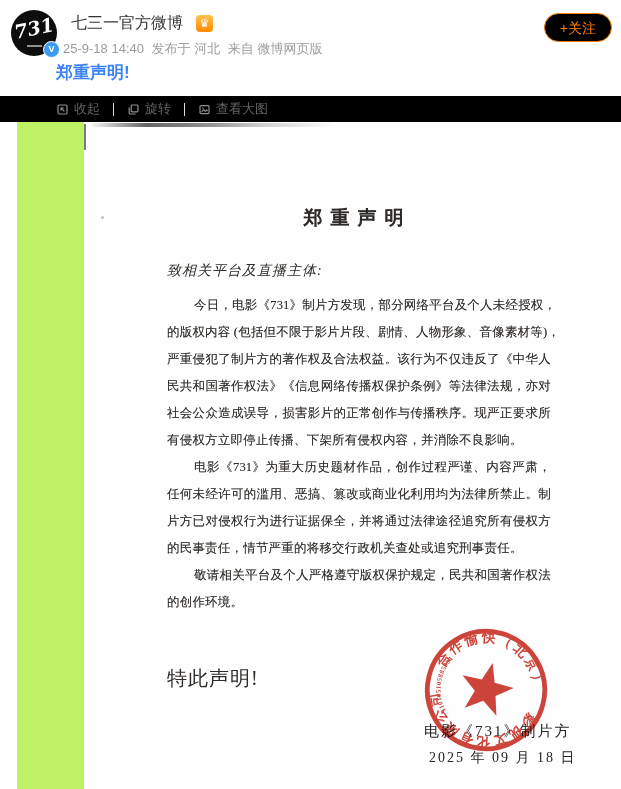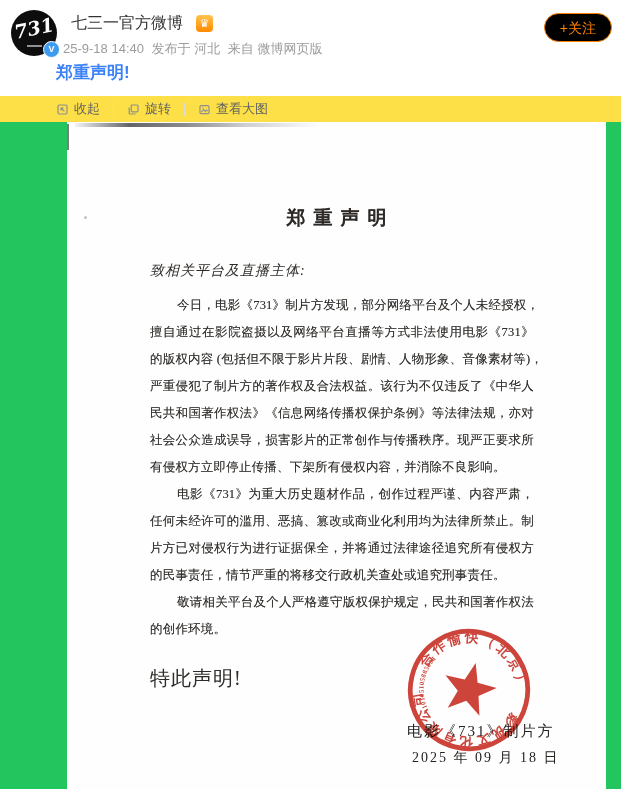--- a/index.html
+++ b/index.html
@@ -36,28 +36,28 @@
   .timestamp span { margin-right:4px; }
   .follow-btn {
     position:absolute; right:9px; top:13px; height:29px; padding:0 15px;
     border:1.5px solid #ff8200; border-radius:15px; background:#000000;
     color:#ff8200; font-size:14px; line-height:26px; cursor:pointer;
     font-family:"Liberation Sans",sans-serif;
   }
   .post-text { position:absolute; left:56px; top:61px; font-size:17px; color:#3b82f6;font-weight:bold; }
   
   .toolbar {
-    height:26px; background:#fde047; display:flex; align-items:center;
+    height:26px; background:#000000; display:flex; align-items:center;
     padding-left:56px; font-size:13px; color:#636363;
   }
   .tb-item { display:flex; align-items:center; gap:5px; cursor:pointer; }
   .tb-divider { width:1px; height:13px; background:#dcdcdc; margin:0 13px; }
   .tb-icon { display:block; }
   
-  .image-area { position:relative; height:667px; background:#22c55e; }
+  .image-area { position:relative; height:667px; background:#bef264;margin-left:17px; }
   .paper {
     position:absolute; left:67px; top:0; width:539px; height:700px;
     background:#fefefe; cursor:pointer;
   }
   .smudge {
     position:absolute; left:8px; top:1px; width:245px; height:4px;
     background:linear-gradient(90deg, rgba(40,40,40,.05), rgba(35,35,35,.7) 22%,
       rgba(45,45,45,.55) 45%, rgba(70,70,70,.25) 70%, rgba(90,90,90,0));
     filter:blur(.6px);
   }
@@ -137,21 +137,20 @@
 <div class="image-area">
   <div class="paper doc">
     <div class="smudge"></div>
     <div class="edge-tick"></div>
     <div class="artifact-dot"></div>
 
     <div class="doc-title">郑重声明</div>
     <div class="doc-salutation">致相关平台及直播主体:</div>
     <div class="doc-body">
         <div class="doc-line indent fill">今日，电影《731》制片方发现，部分网络平台及个人未经授权，</div>
-        <div class="doc-line fill">擅自通过在影院盗摄以及网络平台直播等方式非法使用电影《731》</div>
         <div class="doc-line fill">的版权内容 (包括但不限于影片片段、剧情、人物形象、音像素材等)，</div>
         <div class="doc-line fill">严重侵犯了制片方的著作权及合法权益。该行为不仅违反了《中华人</div>
         <div class="doc-line fill">民共和国著作权法》《信息网络传播权保护条例》等法律法规，亦对</div>
         <div class="doc-line fill">社会公众造成误导，损害影片的正常创作与传播秩序。现严正要求所</div>
         <div class="doc-line">有侵权方立即停止传播、下架所有侵权内容，并消除不良影响。</div>
         <div class="doc-line indent fill">电影《731》为重大历史题材作品，创作过程严谨、内容严肃，</div>
         <div class="doc-line fill">任何未经许可的滥用、恶搞、篡改或商业化利用均为法律所禁止。制</div>
         <div class="doc-line fill">片方已对侵权行为进行证据保全，并将通过法律途径追究所有侵权方</div>
         <div class="doc-line">的民事责任，情节严重的将移交行政机关查处或追究刑事责任。</div>
         <div class="doc-line indent fill">敬请相关平台及个人严格遵守版权保护规定，民共和国著作权法</div>

